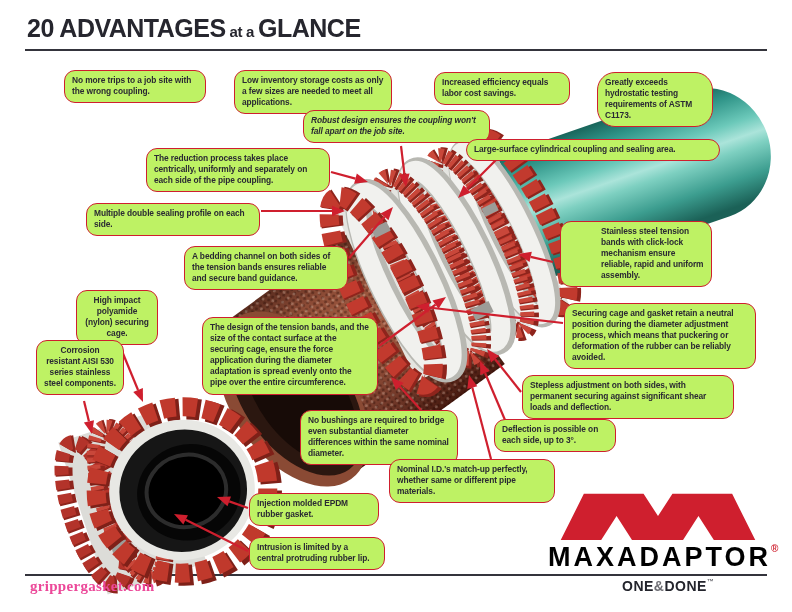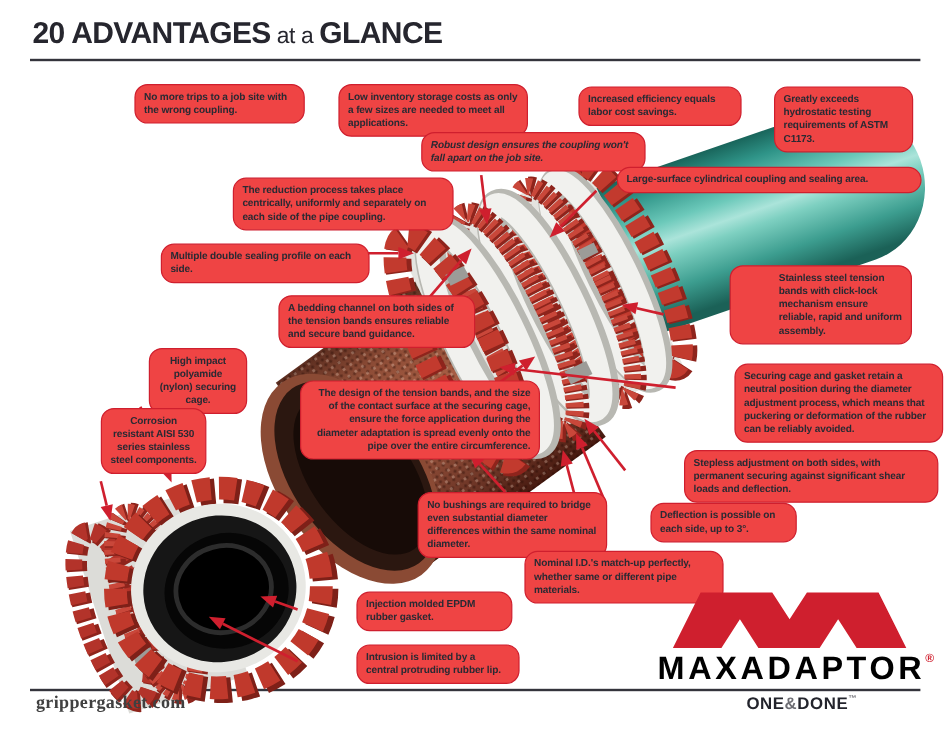--- a/index.html
+++ b/index.html
@@ -1,47 +1,47 @@
 <!DOCTYPE html>
 <html><head>
 <meta charset="utf-8">
 <style>
   html,body{margin:0;padding:0;background:#888;}
   .page{position:relative;width:792px;height:612px;background:#ffffff;overflow:hidden;
         font-family:"Liberation Sans",sans-serif;}
   
   .title{position:absolute;left:27px;top:14px;z-index:7;color:#26262e;white-space:nowrap;}
   .title .t-big{font-size:25px;font-weight:bold;letter-spacing:-0.5px;}
-  .title .t-mid{font-size:19px;font-weight:normal;letter-spacing:-0.3px;}
+  .title .t-mid{font-size:15px;font-weight:bold;letter-spacing:-0.3px;}
   .rule{position:absolute;background:#34343c;z-index:2;}
   #head-rule{left:25px;top:49px;width:742px;height:2px;}
   #foot-rule{left:25px;top:574px;width:742px;height:2px;}
   
-  .callout{position:absolute;z-index:6;background:#ef4444;border:1.6px solid #cf1f2e;
+  .callout{position:absolute;z-index:6;background:#bef264;border:1.6px solid #cf1f2e;
            border-radius:11px;padding:4px 7px 5px 7px;box-sizing:border-box;
-           font-size:8.4px;font-weight:bold;line-height:1.32;color:#2a2a33;letter-spacing:-0.1px;margin-left:48px;}
+           font-size:8.4px;font-weight:bold;line-height:1.32;color:#2a2a33;letter-spacing:-0.1px;}
   .callout.center{text-align:center;}
   
   .pipe{position:absolute;}
   #teal-pipe{left:455px;top:175px;width:330px;height:132px;z-index:1;
      transform-origin:0 50%;transform:rotate(-19deg);
      border-radius:0 62px 62px 0 / 0 66px 66px 0;
      background:linear-gradient(to bottom,#19655b 0%,#2f9488 14%,#6cc9ba 34%,#abe4da 46%,#7ed0c1 55%,#3c9d8f 76%,#1b6157 95%);}
   #brown-pipe{left:288px;top:300px;width:196px;height:198px;z-index:2;
      transform-origin:0 50%;transform:rotate(-36deg);
      background-image:
        radial-gradient(rgba(255,230,210,0.28) 1px, rgba(0,0,0,0) 1.6px),
        radial-gradient(rgba(30,5,0,0.35) 1px, rgba(0,0,0,0) 1.6px),
        linear-gradient(to bottom,#5d2e20 0%,#8d4c36 18%,#a75e44 42%,#94503a 60%,#6b3425 85%,#46190f 100%);
      background-size:7px 7px,5px 5px,100% 100%;}
   svg.overlay{position:absolute;left:0;top:0;z-index:3;}
   #arrows{z-index:5;}
   
   .website{position:absolute;left:30px;top:578px;z-index:6;font-family:"Liberation Serif",serif;
-           font-weight:bold;font-size:15px;color:#404040;letter-spacing:0.3px;}
+           font-weight:bold;font-size:15px;color:#ec4899;letter-spacing:0.3px;}
   .logo-m{position:absolute;left:552px;top:490px;z-index:6;}
   .wordmark{position:absolute;left:548px;top:542px;z-index:6;font-size:27px;font-weight:bold;
             letter-spacing:3px;white-space:nowrap;}
   .wordmark .wm-max{color:#000000;}
   .wordmark .wm-adaptor{color:#000000;}
   .wordmark .wm-reg{color:#cf1f2e;font-size:10px;vertical-align:14px;letter-spacing:0;}
   .tagline{position:absolute;left:622px;top:578px;z-index:6;font-size:14px;font-weight:bold;
            color:#23242c;letter-spacing:0.5px;white-space:nowrap;}
   .tagline .tg-amp{color:#6e6e74;}
   .tagline .tg-tm{font-size:7px;vertical-align:7px;color:#6e6e74;}
@@ -173,31 +173,31 @@
       <g>
         <line x1="248" y1="551" x2="185.6275534829989" y2="519.8137767414995" stroke="#cf1f2e" stroke-width="2.2"></line>
         <polygon points="174,514 187.9530641795987,515.1627553482999 183.3020427863991,524.4647981346991" fill="#cf1f2e"></polygon>
       </g>
     </svg>
 
   <div id="callouts">
       <div class="callout" style="left: 64px; top: 70px; width: 142px;">No more trips to a job site with the wrong coupling.</div>
       <div class="callout" style="left: 234px; top: 70px; width: 158px;">Low inventory storage costs as only a few sizes are needed to meet all applications.</div>
       <div class="callout" style="left: 434px; top: 72px; width: 136px;">Increased efficiency equals labor cost savings.</div>
-      <div class="callout" style="left: 597px; top: 72px; width: 116px;">Greatly exceeds hydrostatic testing requirements of ASTM C1173.</div>
+      <div class="callout" style="left: 597px; top: 72px; width: 116px; border-radius: 18px;">Greatly exceeds hydrostatic testing requirements of ASTM C1173.</div>
       <div class="callout" style="left: 303px; top: 110px; width: 187px; font-style: italic;">Robust design ensures the coupling won't fall apart on the job site.</div>
       <div class="callout" style="left: 466px; top: 139px; width: 254px;">Large-surface cylindrical coupling and sealing area.</div>
       <div class="callout" style="left: 146px; top: 148px; width: 184px;">The reduction process takes place centrically, uniformly and separately on each side of the pipe coupling.</div>
       <div class="callout" style="left: 86px; top: 203px; width: 174px;">Multiple double sealing profile on each side.</div>
       <div class="callout" style="left: 560px; top: 221px; width: 152px; padding-left: 40px;">Stainless steel tension bands with click-lock mechanism ensure reliable, rapid and uniform assembly.</div>
       <div class="callout" style="left: 184px; top: 246px; width: 164px;">A bedding channel on both sides of the tension bands ensures reliable and secure band guidance.</div>
       <div class="callout center" style="left: 76px; top: 290px; width: 82px;">High impact polyamide (nylon) securing cage.</div>
-      <div class="callout" style="left: 564px; top: 303px; width: 174px;">Securing cage and gasket retain a neutral position during the diameter adjustment process, which means that puckering or deformation of the rubber can be reliably avoided.</div>
+      <div class="callout" style="left: 564px; top: 303px; width: 192px;">Securing cage and gasket retain a neutral position during the diameter adjustment process, which means that puckering or deformation of the rubber can be reliably avoided.</div>
       <div class="callout center" style="left: 36px; top: 340px; width: 88px;">Corrosion resistant AISI 530 series stainless steel components.</div>
-      <div class="callout" style="left: 202px; top: 317px; width: 200px; text-align: right;">The design of the tension bands, and the size of the contact surface at the securing cage, ensure the force application during the diameter adaptation is spread evenly onto the pipe over the entire circumference.</div>
+      <div class="callout" style="left: 202px; top: 317px; width: 176px;">The design of the tension bands, and the size of the contact surface at the securing cage, ensure the force application during the diameter adaptation is spread evenly onto the pipe over the entire circumference.</div>
       <div class="callout" style="left: 522px; top: 375px; width: 212px;">Stepless adjustment on both sides, with permanent securing against significant shear loads and deflection.</div>
       <div class="callout" style="left: 300px; top: 410px; width: 158px;">No bushings are required to bridge even substantial diameter differences within the same nominal diameter.</div>
       <div class="callout" style="left: 494px; top: 419px; width: 122px;">Deflection is possible on each side, up to 3°.</div>
       <div class="callout" style="left: 389px; top: 459px; width: 166px;">Nominal I.D.'s match-up perfectly, whether same or different pipe materials.</div>
       <div class="callout" style="left: 249px; top: 493px; width: 130px;">Injection molded EPDM rubber gasket.</div>
       <div class="callout" style="left: 249px; top: 537px; width: 136px;">Intrusion is limited by a central protruding rubber lip.</div>
     </div>
 
   <div class="rule" id="foot-rule"></div>
   <div class="website">grippergasket.com</div>

